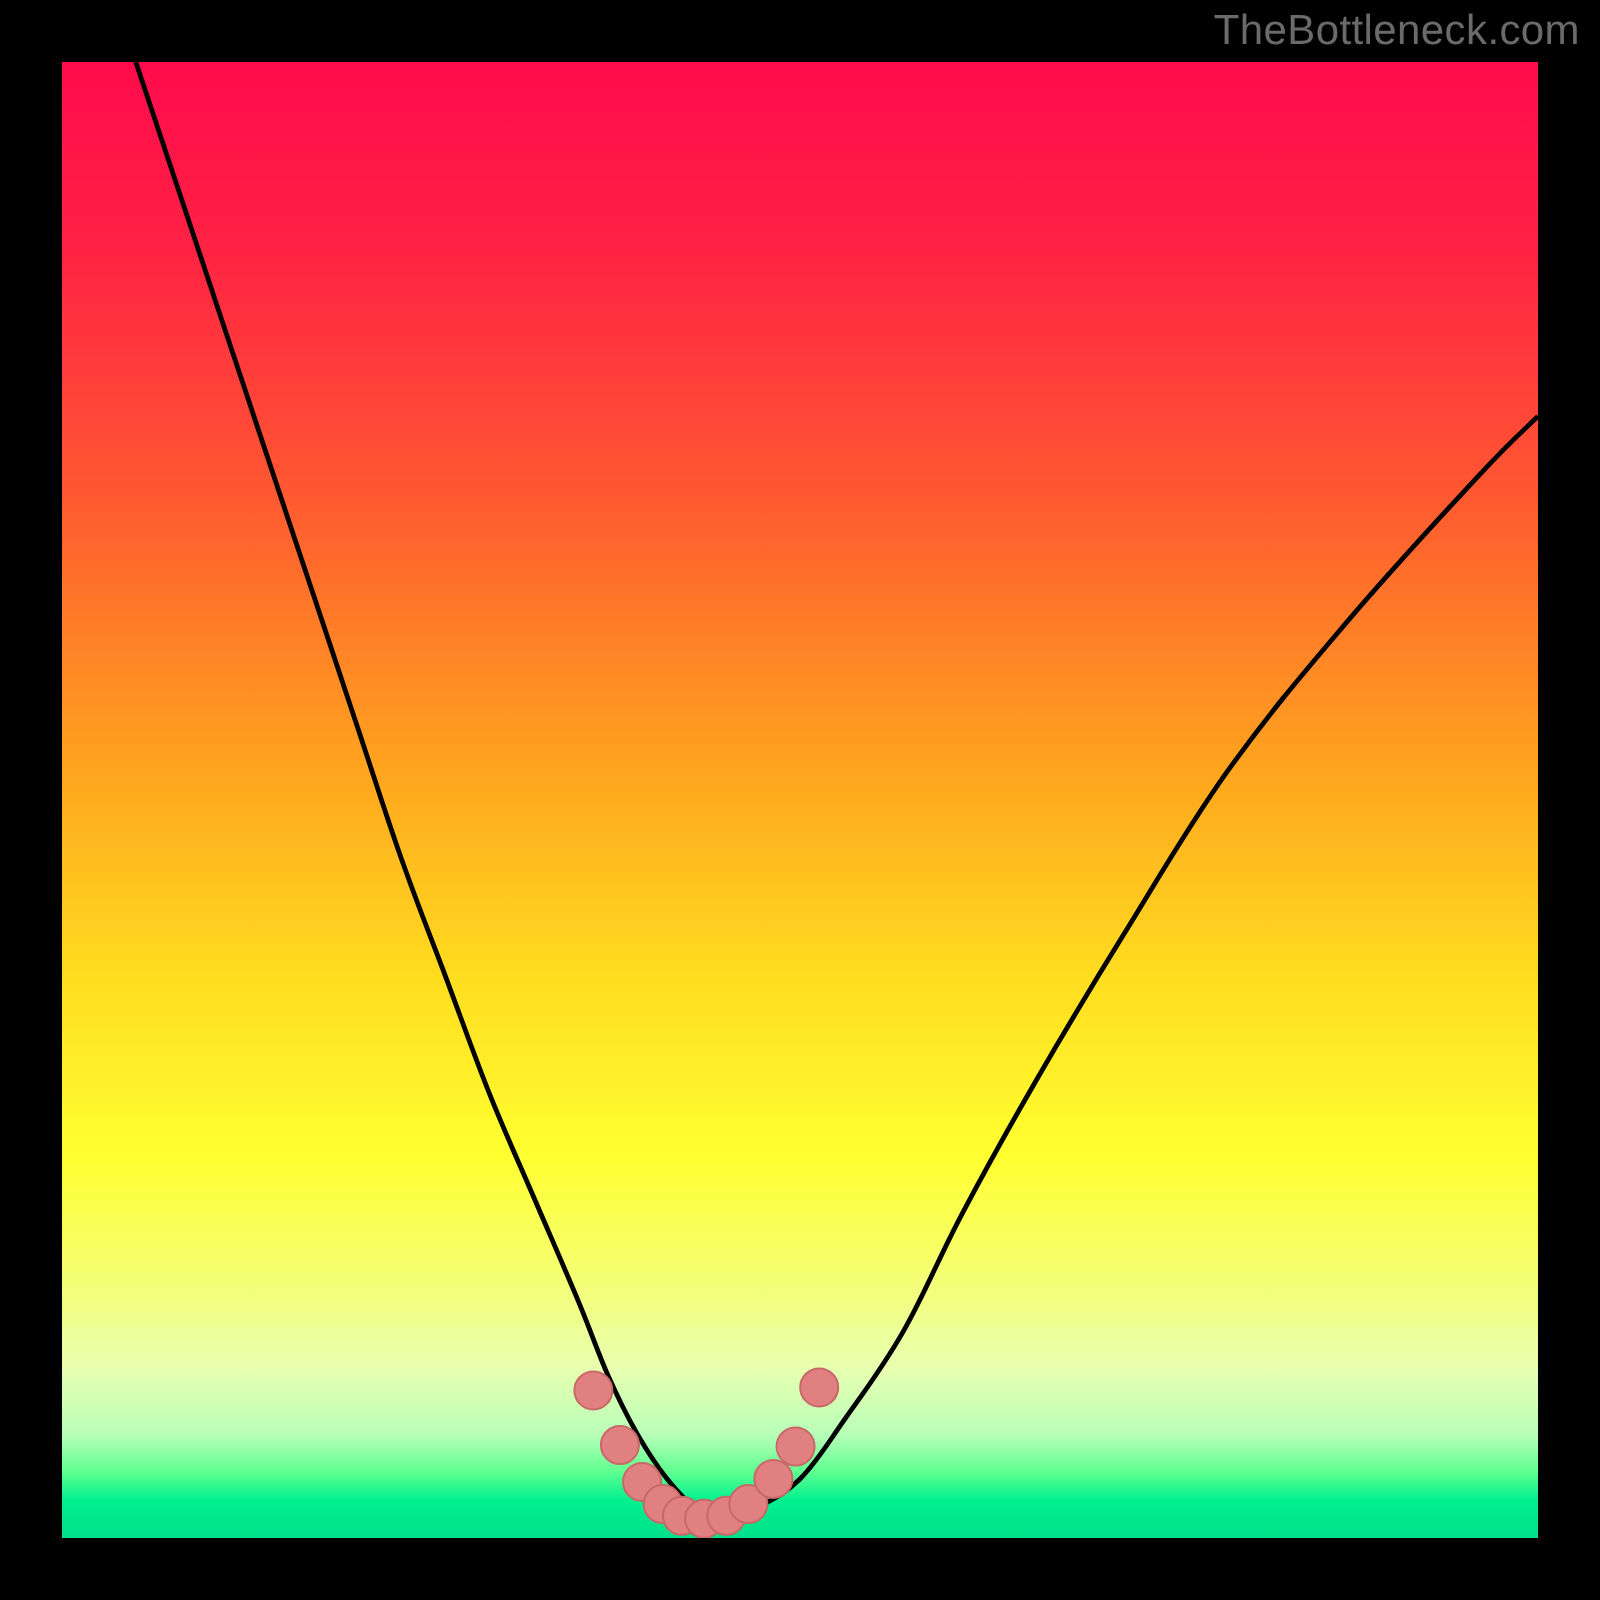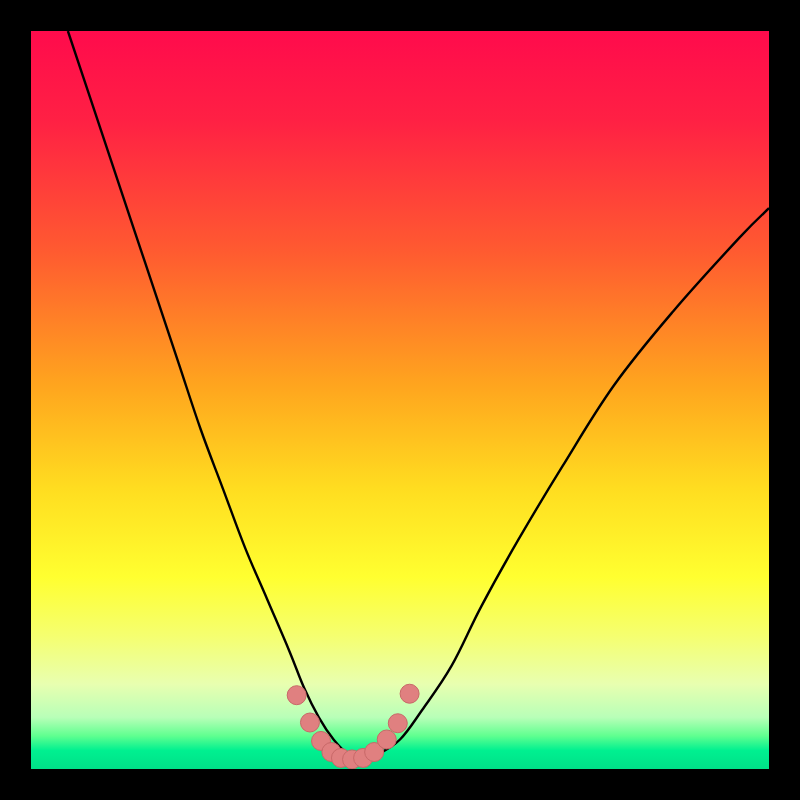--- a/index.html
+++ b/index.html
@@ -34,20 +34,21 @@
     position: absolute;
     top: 0;
     left: 0;
   }
 </style>
 </head>
 <body>
 
 <div class="frame">
 
+  <div class="watermark">TheBottleneck.com</div>
 
   <svg id="chart-svg" width="800" height="800" viewBox="0 0 800 800">
     <defs>
       <linearGradient id="bg-grad" x1="0" y1="0" x2="0" y2="1">
           <stop offset="0%" stop-color="#ff0b4c"></stop>
           <stop offset="12%" stop-color="#ff2044"></stop>
           <stop offset="30%" stop-color="#ff5b30"></stop>
           <stop offset="48%" stop-color="#ffa51e"></stop>
           <stop offset="62%" stop-color="#ffdd20"></stop>
           <stop offset="74%" stop-color="#ffff30"></stop>

